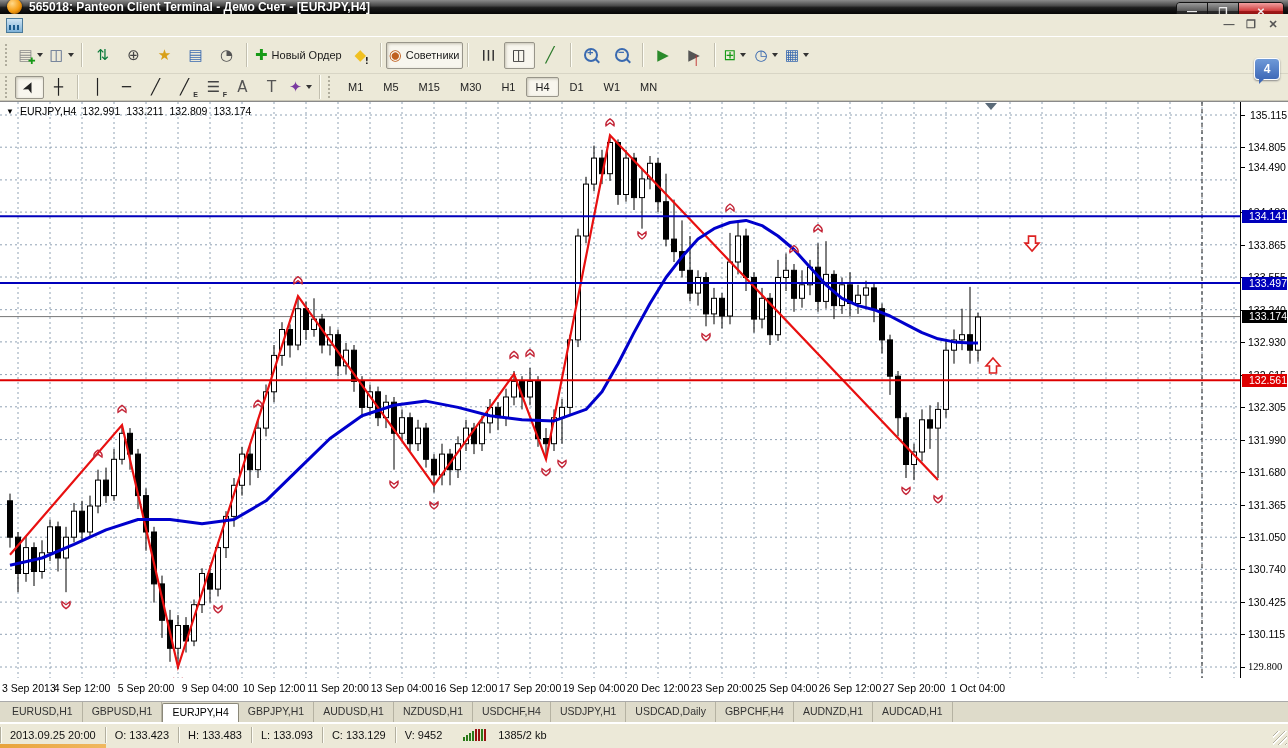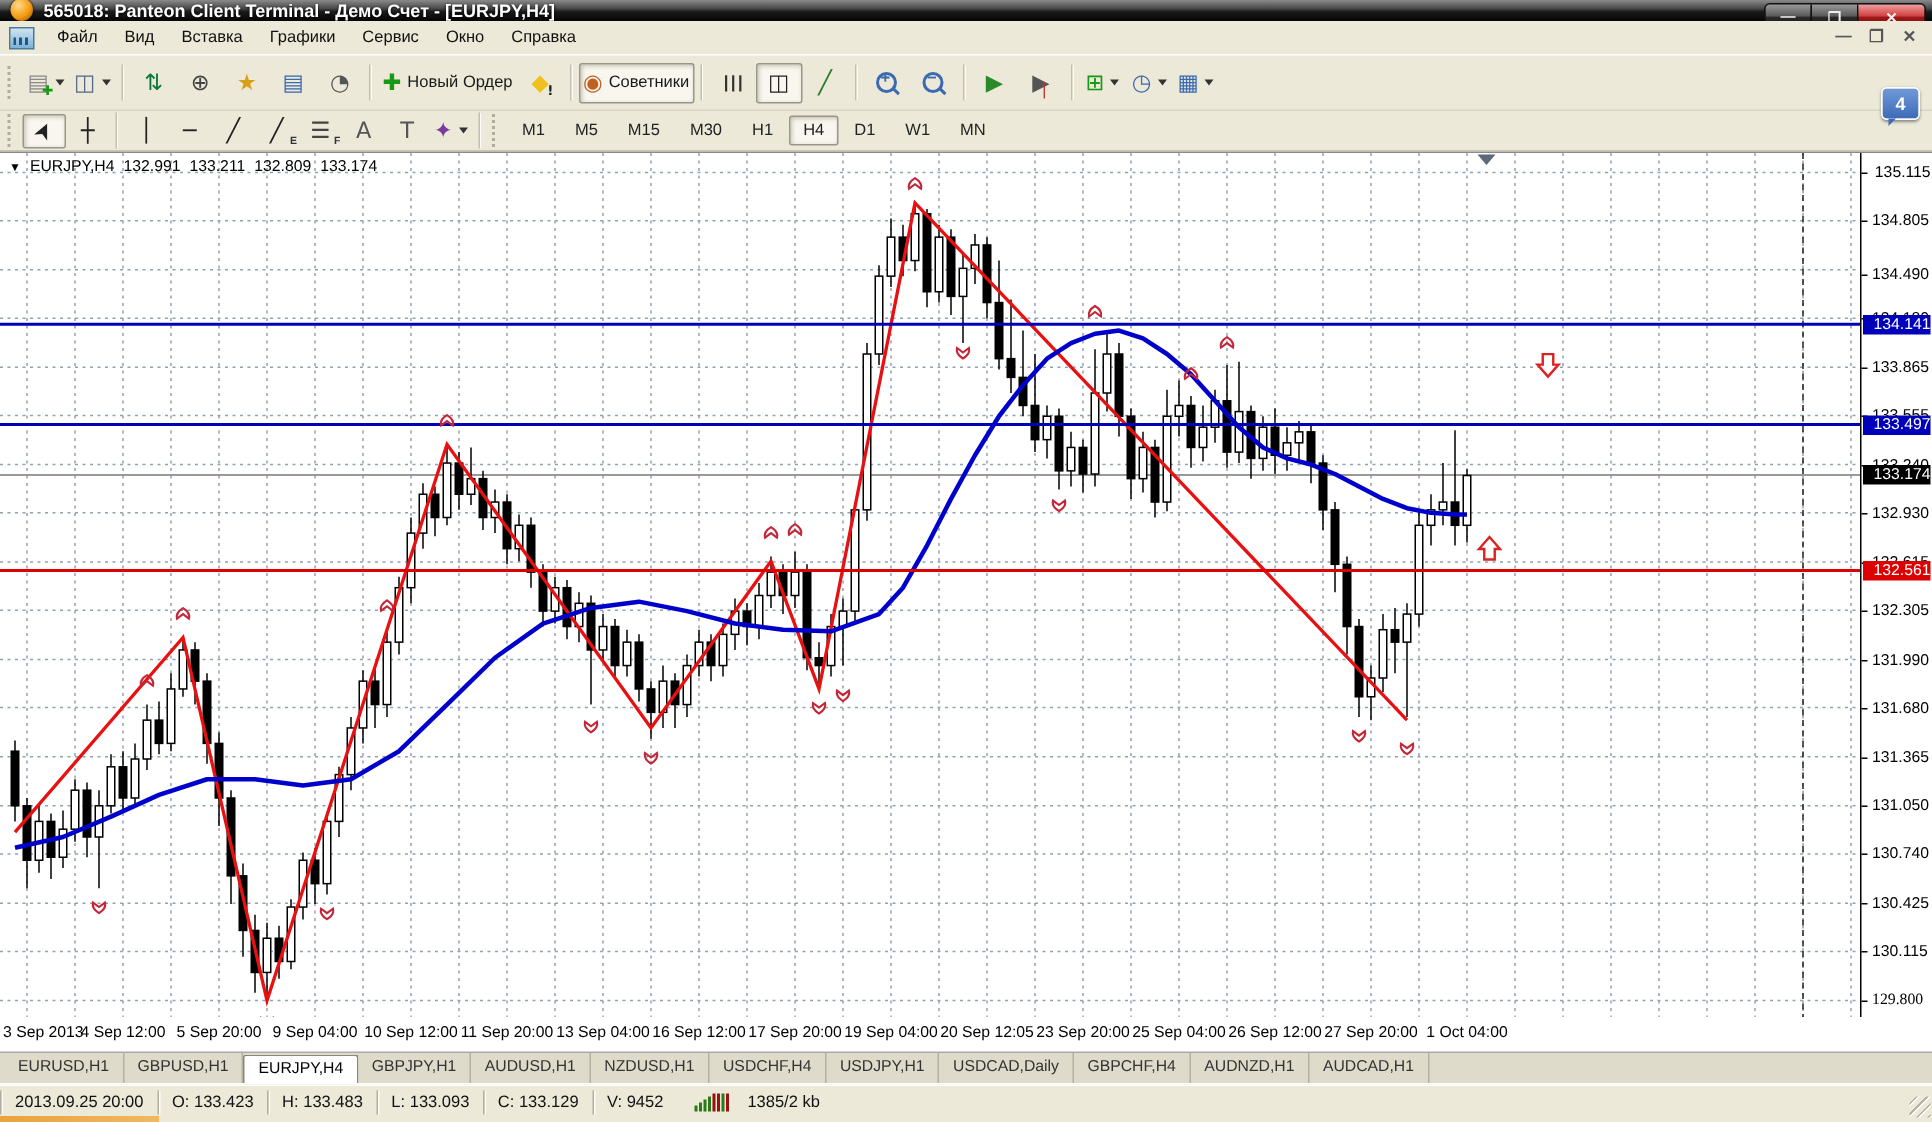--- a/index.html
+++ b/index.html
@@ -68,29 +68,20 @@
     <span class="title-text">565018: Panteon Client Terminal - Демо Счет - [EURJPY,H4]</span>
     <div class="win-btns">
       <div class="wb">—</div>
       <div class="wb">❐</div>
       <div class="wb close">✕</div>
     </div>
   </div>
 
   <div class="menubar">
     <div class="child-icon"></div>
-    <div id="menu-items" style="display:flex">
-        <div class="menu-item">Файл</div>
-        <div class="menu-item">Вид</div>
-        <div class="menu-item">Вставка</div>
-        <div class="menu-item">Графики</div>
-        <div class="menu-item">Сервис</div>
-        <div class="menu-item">Окно</div>
-        <div class="menu-item">Справка</div>
-      </div>
     <div class="mdi-btns" id="mdi-btns">
         <div class="mdib">—</div>
         <div class="mdib">❐</div>
         <div class="mdib">✕</div>
       </div>
   </div>
 
   <div class="toolbar" id="toolbar-main">
       <div class="tb-handle"></div>
       <div class="tb-btn">
@@ -564,21 +555,21 @@
       <span class="tri">▼</span>
       <span>EURJPY,H4</span>
       <span>132.991</span>
       <span>133.211</span>
       <span>132.809</span>
       <span>133.174</span>
     </div>
     <div class="axis" id="price-axis">
         <div class="axis-tick" style="top: 7px; text-align: center;">135.115</div>
         <div class="axis-tick" style="top: 39.2px;">134.805</div>
-        <div class="axis-tick" style="top: 75px;">134.490</div>
+        <div class="axis-tick" style="top: 59px;">134.490</div>
         <div class="axis-tick" style="top: 104.1px;">134.180</div>
         <div class="axis-tick" style="top: 136.8px;">133.865</div>
         <div class="axis-tick" style="top: 169px;">133.555</div>
         <div class="axis-tick" style="top: 201.7px;">133.240</div>
         <div class="axis-tick" style="top: 233.9px;">132.930</div>
         <div class="axis-tick" style="top: 266.6px;">132.615</div>
         <div class="axis-tick" style="top: 298.8px;">132.305</div>
         <div class="axis-tick" style="top: 331.6px;">131.990</div>
         <div class="axis-tick" style="top: 363.7px;">131.680</div>
         <div class="axis-tick" style="top: 396.5px;">131.365</div>
@@ -598,21 +589,21 @@
       <div class="date-label" style="left: 2px;">3 Sep 2013</div>
       <div class="date-label" style="left: 82px; transform: translateX(-50%);">4 Sep 12:00</div>
       <div class="date-label" style="left: 146px; transform: translateX(-50%);">5 Sep 20:00</div>
       <div class="date-label" style="left: 210px; transform: translateX(-50%);">9 Sep 04:00</div>
       <div class="date-label" style="left: 274px; transform: translateX(-50%);">10 Sep 12:00</div>
       <div class="date-label" style="left: 338px; transform: translateX(-50%);">11 Sep 20:00</div>
       <div class="date-label" style="left: 402px; transform: translateX(-50%);">13 Sep 04:00</div>
       <div class="date-label" style="left: 466px; transform: translateX(-50%);">16 Sep 12:00</div>
       <div class="date-label" style="left: 530px; transform: translateX(-50%);">17 Sep 20:00</div>
       <div class="date-label" style="left: 594px; transform: translateX(-50%);">19 Sep 04:00</div>
-      <div class="date-label" style="left: 658px; transform: translateX(-50%);">20 Sep 12:05</div>
+      <div class="date-label" style="left: 658px; transform: translateX(-50%);">20 Dec 12:00</div>
       <div class="date-label" style="left: 722px; transform: translateX(-50%);">23 Sep 20:00</div>
       <div class="date-label" style="left: 786px; transform: translateX(-50%);">25 Sep 04:00</div>
       <div class="date-label" style="left: 850px; transform: translateX(-50%);">26 Sep 12:00</div>
       <div class="date-label" style="left: 914px; transform: translateX(-50%);">27 Sep 20:00</div>
       <div class="date-label" style="left: 978px; transform: translateX(-50%);">1 Oct 04:00</div>
     </div>
 
   <div class="tabs" id="tabs">
       <div class="tab">EURUSD,H1</div>
       <div class="tab">GBPUSD,H1</div>

